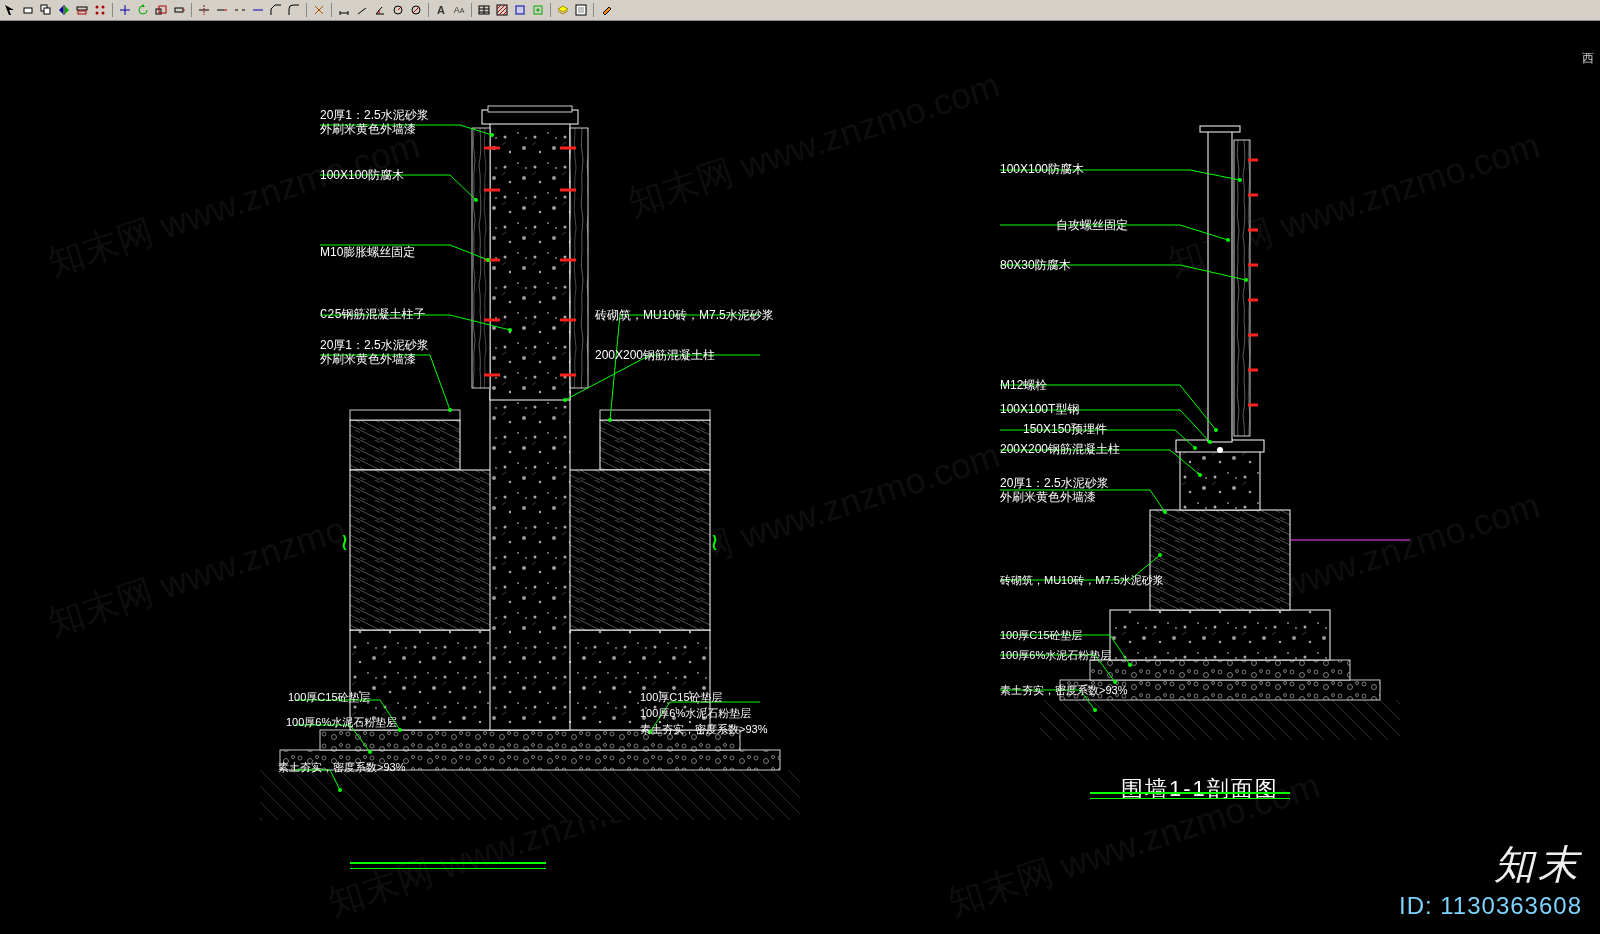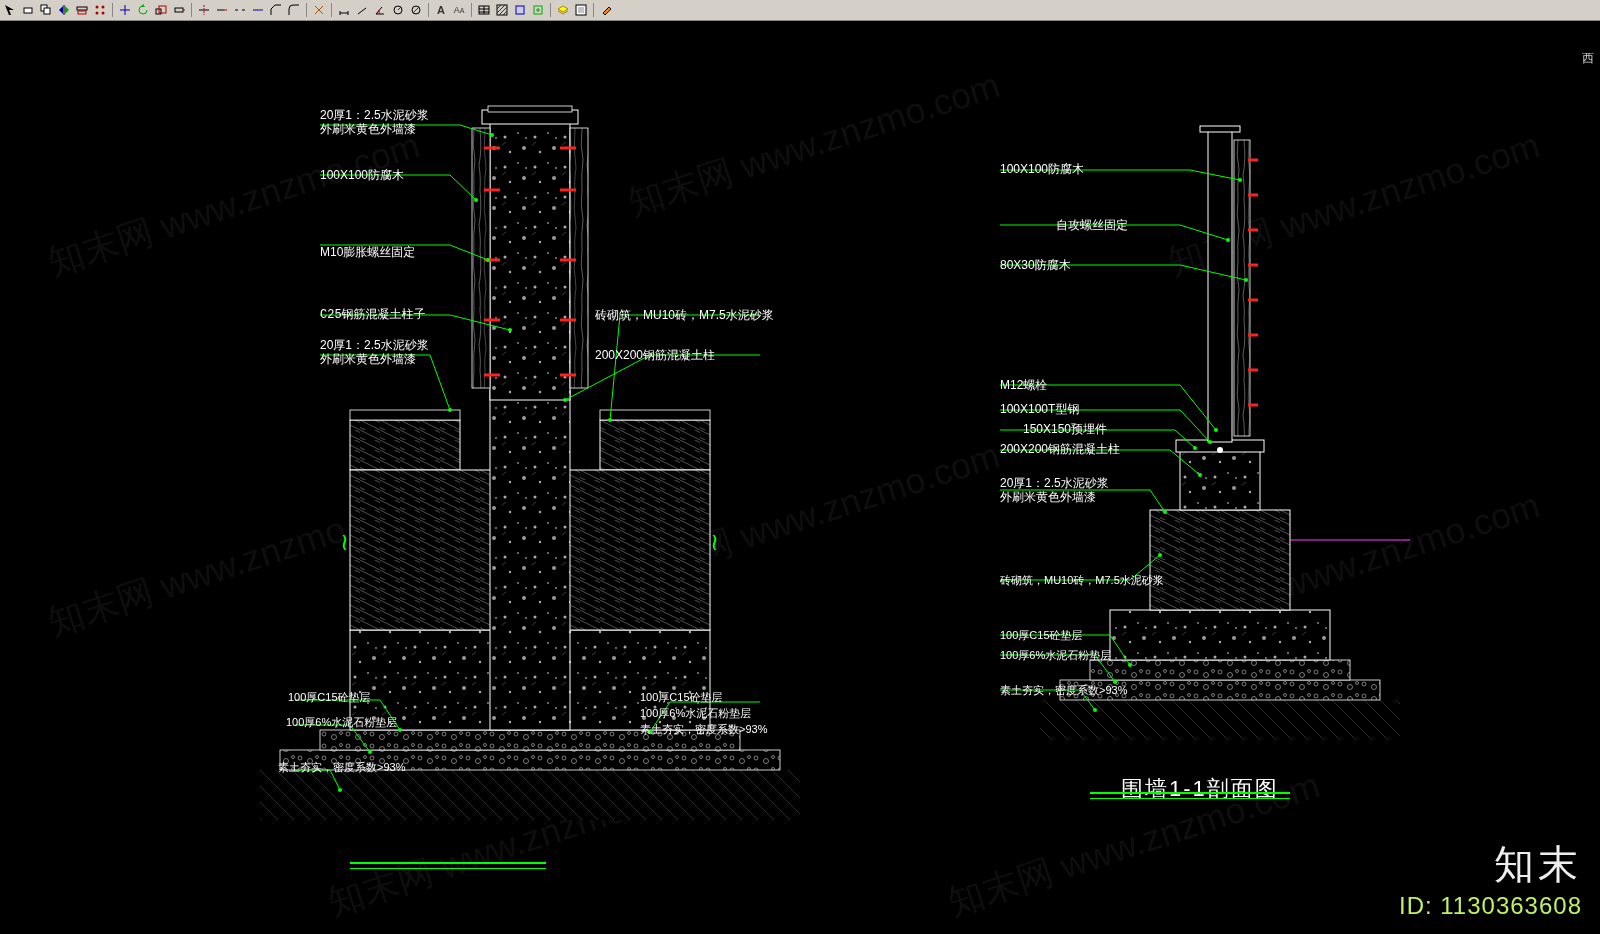--- a/index.html
+++ b/index.html
@@ -73,24 +73,25 @@
     position: absolute;
     right: 18px;
     bottom: 14px;
     text-align: right;
   }
   .brand .logo {
     font-size: 40px;
     color: #eee;
     letter-spacing: 4px;
     font-weight: 500;
+    font-style: italic;
   }
   .brand .idline {
     font-size: 24px;
-    color: #bef264;
+    color: #7dd3fc;
     letter-spacing: 1px;
   }
   .status-right {
     position: absolute;
     top: 30px;
     right: 6px;
     font-size: 12px;
     color: #ccc;
   }
 </style>

